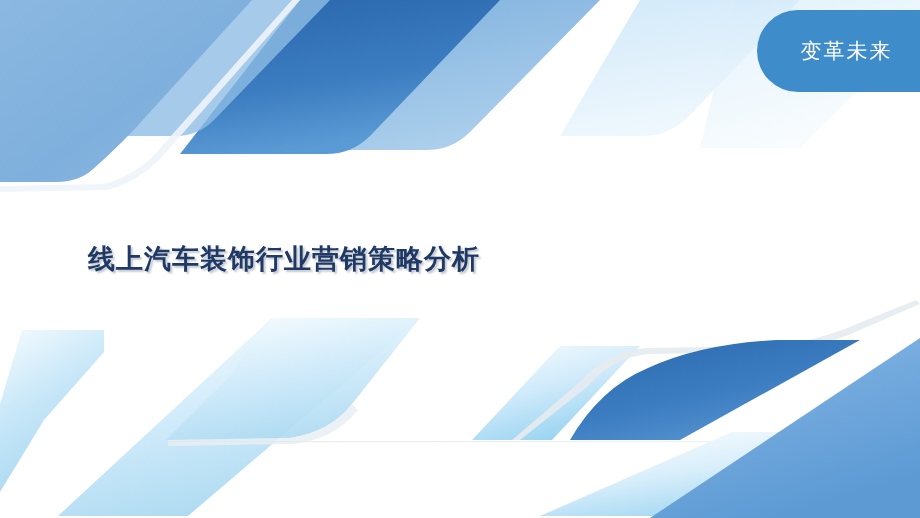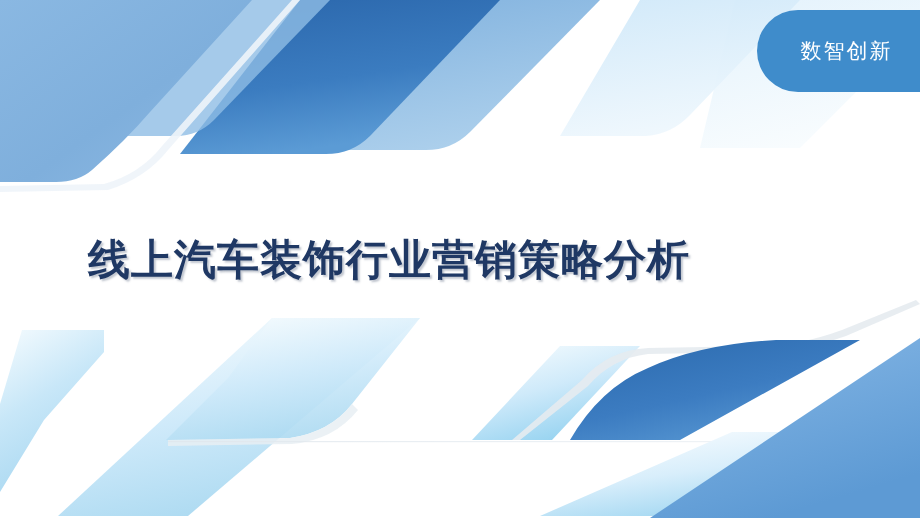--- a/index.html
+++ b/index.html
@@ -29,21 +29,21 @@
     position: absolute;
     left: 88px;
     top: 230px;
     width: 700px;
     height: 60px;
     display: flex;
     align-items: center;
   }
   #slide-title {
     font-family: "Liberation Sans", "DejaVu Sans", sans-serif;
-    font-size: 42px;
+    font-size: 27px;
     font-weight: bold;
     color: #1f3864;
     letter-spacing: 1px;
     line-height: 1.1;
     white-space: nowrap;
     text-shadow: 2px 2px 2px rgba(120,130,150,0.45);
   }
   #badge {
     position: absolute;
     right: 0px;
@@ -170,16 +170,16 @@
 
     <path d="M 920 338 L 920 518 L 650 518 Z" fill="url(#gBRTri)"></path>
 
   </svg>
 
   <div id="title-block">
     <h1 id="slide-title">线上汽车装饰行业营销策略分析</h1>
   </div>
 
   <div id="badge">
-    <span class="badge-line">数智创新</span>
+    <span class="badge-line">变革未来</span>
   </div>
 
 </div>
 
 </body></html>

